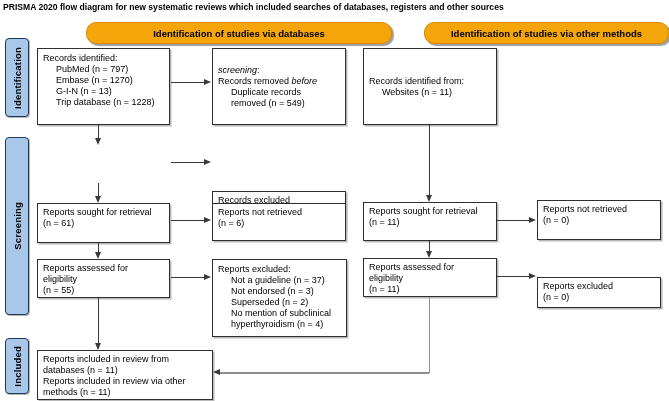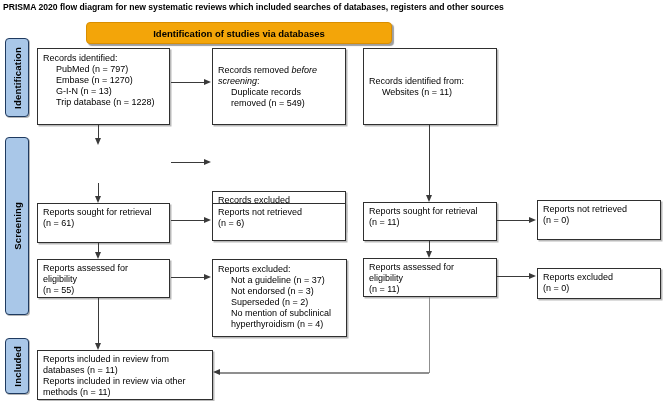--- a/index.html
+++ b/index.html
@@ -11,21 +11,21 @@
     position:relative; width:669px; height:401px; background:#fff;
     font-family:"Liberation Sans","DejaVu Sans",sans-serif; color:#000;
     overflow:hidden;
   }
   .title{
     position:absolute; left:3px; top:2px; width:663px;
     font-size:8.6px; font-weight:bold; line-height:11px; white-space:nowrap;
   }
   .hdr{
     position:absolute; height:20px; background:var(--header);
-    border:1px solid #d98e00; border-radius:4px;
+    border:1px solid #d98e00; border-radius:10px;
     box-shadow:2px 2px 1px #9e9e9e;
     display:flex; align-items:center; justify-content:center;
     font-size:9.5px; font-weight:bold;
   }
   .side{
     position:absolute; left:5px; width:22px; background:var(--sidebar);
     border:1px solid #1f3a5f; border-radius:4px; box-shadow:1px 1px 0 #b5b5b5;
     display:flex; align-items:center; justify-content:center;
   }
   .side .vtxt{
@@ -50,45 +50,46 @@
   .tl{border-top:3.5px solid transparent;border-bottom:3.5px solid transparent;border-right:7px solid var(--arrow);}
 </style>
 </head>
 <body>
 
 <div id="stage">
 
   <div class="title">PRISMA 2020 flow diagram for new systematic reviews which included searches of databases, registers and other sources</div>
 
   <div class="hdr" style="left:86px;top:22px;width:304px;">Identification of studies via databases</div>
+  <div class="hdr" style="left:424px;top:22px;width:243px;">Identification of studies via other methods</div>
 
   <div class="side" style="top:38px;height:77px;">
     <span class="vtxt">Identification</span>
   </div>
   <div class="side" style="top:137px;height:176px;">
     <span class="vtxt">Screening</span>
   </div>
   <div class="side" style="top:338px;height:54px;">
     <span class="vtxt">Included</span>
   </div>
 
   <div class="box" style="left:37px;top:48px;width:133px;height:77px;padding-top:4px;">
     <div class="bl">Records identified:</div>
     <div class="bl ind">PubMed (n = 797)</div>
     <div class="bl ind">Embase (n = 1270)</div>
     <div class="bl ind">G-I-N (n = 13)</div>
     <div class="bl ind">Trip database (n = 1228)</div>
   </div>
 
   <div class="box cv" style="left:212px;top:48px;width:134px;height:77px;">
+    <div class="bl"><span class="it">screening</span><span>:</span></div>
     <div class="bl">
       <span>Records removed</span>
       <span class="it">before</span>
     </div>
-    <div class="bl"><span class="it">screening</span><span>:</span></div>
     <div class="bl ind">Duplicate records</div>
     <div class="bl ind">removed (n = 549)</div>
   </div>
 
   <div class="box cv" style="left:363px;top:48px;width:134px;height:77px;">
     <div class="bl">Records identified from:</div>
     <div class="bl ind">Websites (n = 11)</div>
   </div>
 
 
@@ -131,21 +132,21 @@
     <div class="bl ind">No mention of subclinical</div>
     <div class="bl ind">hyperthyroidism (n = 4)</div>
   </div>
 
   <div class="box" style="left:363px;top:258px;width:134px;height:39px;">
     <div class="bl">Reports assessed for</div>
     <div class="bl">eligibility</div>
     <div class="bl">(n = 11)</div>
   </div>
 
-  <div class="box" style="left:537px;top:268px;width:124px;height:31px;">
+  <div class="box" style="left:537px;top:277px;width:124px;height:31px;">
     <div class="bl">Reports excluded</div>
     <div class="bl">(n = 0)</div>
   </div>
 
   <div class="box" style="left:37px;top:350px;width:176px;height:50px;">
     <div class="bl">Reports included in review from</div>
     <div class="bl">databases (n = 11)</div>
     <div class="bl">Reports included in review via other</div>
     <div class="bl">methods (n = 11)</div>
   </div>

